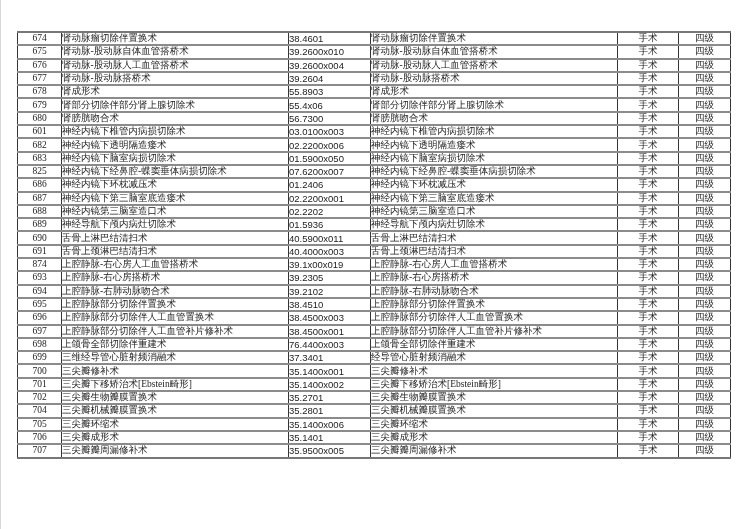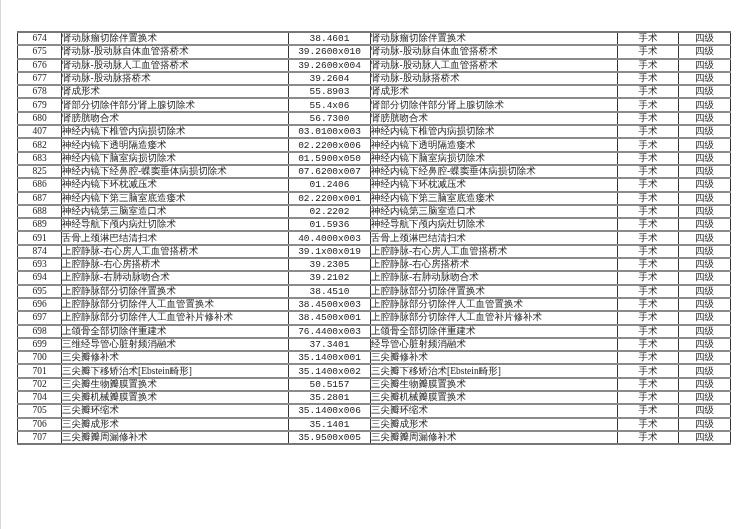--- a/index.html
+++ b/index.html
@@ -50,23 +50,23 @@
   td.c-no {
     text-align: center;
     font-family: "Liberation Serif", serif;
   }
   td.c-name, td.c-name2 {
     text-align: left;
     padding-left: 4px;
     font-family: "Liberation Serif", serif;
   }
   td.c-code {
-    text-align: center;
+    text-align: left;
     padding-left: 4px;
-    font-family: Liberation Mono, monospace;
+    font-family: Liberation Sans, sans-serif;
     font-size: 10px;
   }
   td.c-cat, td.c-level {
     text-align: center;
     font-family: "Liberation Serif", serif;
   }
 </style>
 </head>
 <body>
 
@@ -132,21 +132,21 @@
   </tr>
       <tr>
     <td class="c-no">680</td>
     <td class="c-name">肾膀胱吻合术</td>
     <td class="c-code">56.7300</td>
     <td class="c-name2">肾膀胱吻合术</td>
     <td class="c-cat">手术</td>
     <td class="c-level">四级</td>
   </tr>
       <tr>
-    <td class="c-no">407</td>
+    <td class="c-no">601</td>
     <td class="c-name">神经内镜下椎管内病损切除术</td>
     <td class="c-code">03.0100x003</td>
     <td class="c-name2">神经内镜下椎管内病损切除术</td>
     <td class="c-cat">手术</td>
     <td class="c-level">四级</td>
   </tr>
       <tr>
     <td class="c-no">682</td>
     <td class="c-name">神经内镜下透明隔造瘘术</td>
     <td class="c-code">02.2200x006</td>
@@ -196,20 +196,28 @@
   </tr>
       <tr>
     <td class="c-no">689</td>
     <td class="c-name">神经导航下颅内病灶切除术</td>
     <td class="c-code">01.5936</td>
     <td class="c-name2">神经导航下颅内病灶切除术</td>
     <td class="c-cat">手术</td>
     <td class="c-level">四级</td>
   </tr>
       <tr>
+    <td class="c-no">690</td>
+    <td class="c-name">舌骨上淋巴结清扫术</td>
+    <td class="c-code">40.5900x011</td>
+    <td class="c-name2">舌骨上淋巴结清扫术</td>
+    <td class="c-cat">手术</td>
+    <td class="c-level">四级</td>
+  </tr>
+      <tr>
     <td class="c-no">691</td>
     <td class="c-name">舌骨上颈淋巴结清扫术</td>
     <td class="c-code">40.4000x003</td>
     <td class="c-name2">舌骨上颈淋巴结清扫术</td>
     <td class="c-cat">手术</td>
     <td class="c-level">四级</td>
   </tr>
       <tr>
     <td class="c-no">874</td>
     <td class="c-name">上腔静脉-右心房人工血管搭桥术</td>
@@ -286,21 +294,21 @@
     <td class="c-no">701</td>
     <td class="c-name">三尖瓣下移矫治术[Ebstein畸形]</td>
     <td class="c-code">35.1400x002</td>
     <td class="c-name2">三尖瓣下移矫治术[Ebstein畸形]</td>
     <td class="c-cat">手术</td>
     <td class="c-level">四级</td>
   </tr>
       <tr>
     <td class="c-no">702</td>
     <td class="c-name">三尖瓣生物瓣膜置换术</td>
-    <td class="c-code">50.5157</td>
+    <td class="c-code">35.2701</td>
     <td class="c-name2">三尖瓣生物瓣膜置换术</td>
     <td class="c-cat">手术</td>
     <td class="c-level">四级</td>
   </tr>
       <tr>
     <td class="c-no">704</td>
     <td class="c-name">三尖瓣机械瓣膜置换术</td>
     <td class="c-code">35.2801</td>
     <td class="c-name2">三尖瓣机械瓣膜置换术</td>
     <td class="c-cat">手术</td>

